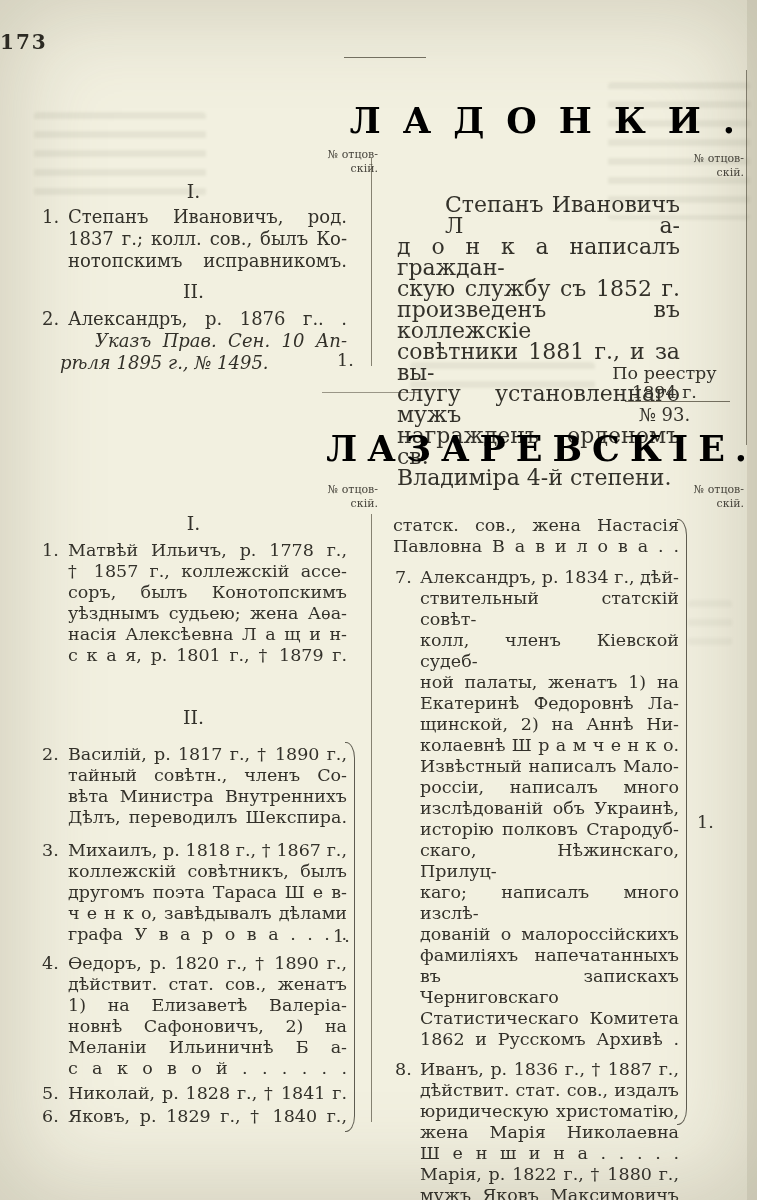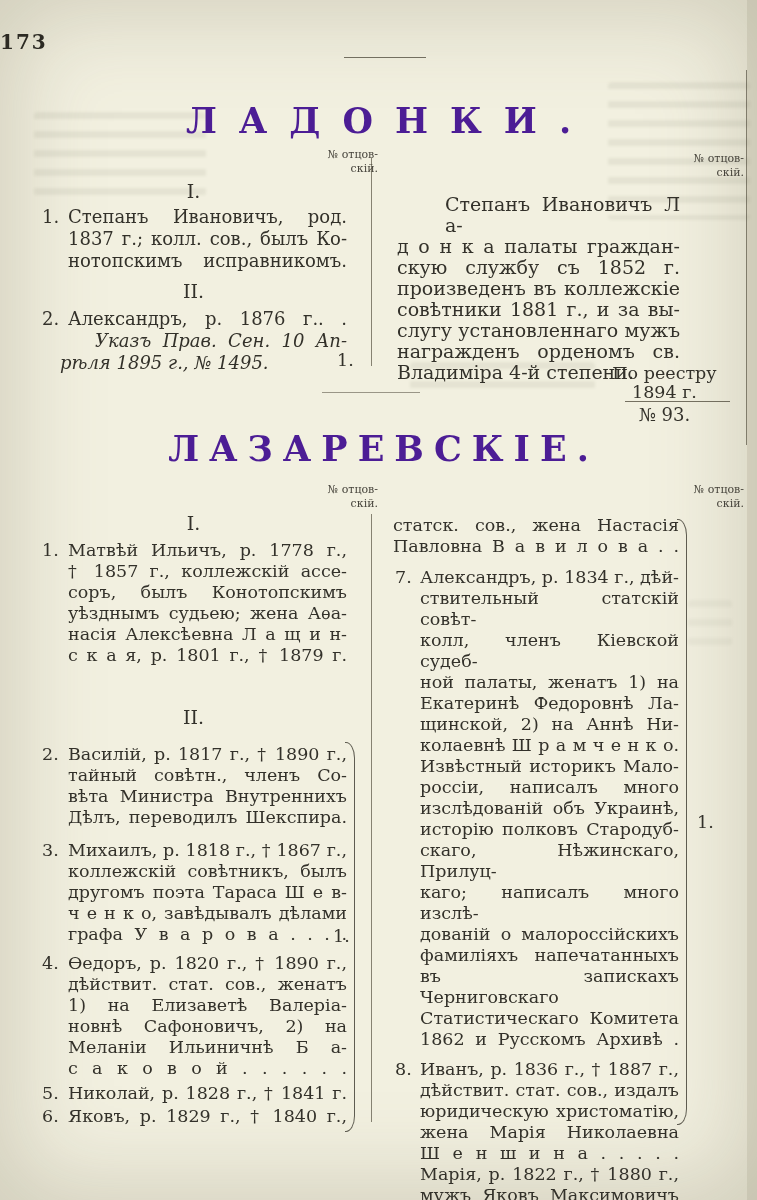--- a/index.html
+++ b/index.html
@@ -12,34 +12,34 @@
   }
   .right-edge{position:absolute;left:747px;top:0;width:10px;height:1200px;
     background:rgba(150,143,120,.20);}
   
   .hrule{position:absolute;height:1px;background:rgba(75,70,55,.75);}
   .vrule{position:absolute;width:1px;background:rgba(75,70,55,.65);}
   
   .pagenum{position:absolute;left:0;right:0;top:30px;text-align:left;
     font-size:20px;font-weight:bold;letter-spacing:2px;color:#2c2a23;}
   
-  .h-big{position:absolute;left:0;right:0;text-align:center;font-weight:bold;
-    color:#4c1d95;white-space:nowrap;}
+  .h-big{position:absolute;left:0;right:0;text-align:right;font-weight:bold;
+    color:#000000;white-space:nowrap;}
   .h-ladonki{top:100px;font-size:35px;letter-spacing:22px;text-indent:22px;}
   .h-lazarevskie{top:428px;font-size:35px;letter-spacing:10px;text-indent:10px;}
   
   .numhdr{position:absolute;width:82px;text-align:right;font-size:11px;
     line-height:13.5px;color:#45423a;}
   
   .col{position:absolute;}
   .line{text-align:justify;text-align-last:justify;}
   .lines-block[data-last-align="left"] .line:last-child{text-align-last:left;}
   .lad-left,.laz-left{left:40px;width:307px;font-size:18px;line-height:22px;}
   .laz-left{font-size:17.5px;line-height:21px;}
-  .lad-right{left:397px;width:283px;font-size:19px;line-height:21px;}
+  .lad-right{left:397px;width:283px;font-size:22px;line-height:21px;}
   .laz-right{left:393px;width:286px;font-size:17.5px;line-height:21px;}
   .indent-first .line:first-child{padding-left:48px;}
   .gen{text-align:center;text-align-last:center;font-size:19px;line-height:22px;}
   .lad-left .gen1{margin:0 0 4px;}
   .lad-left .gen2{margin:8px 0 6px;}
   .laz-left .gen1{margin:0 0 6px;}
   .laz-left .gen2{margin:40px 0 16px;}
   .entry{position:relative;padding-left:28px;}
   .laz-right .entry{padding-left:27px;}
   .entry + .entry{margin-top:8px;}
@@ -121,21 +121,21 @@
           <div class="line">рѣля 1895 г., № 1495.</div>
         </div>
     </div>
   </div>
   <div class="father" style="left:337px;top:350px;">1.</div>
   <div class="hrule" style="left:322px;top:392px;width:98px;background:rgba(95,90,75,.6);"></div>
 
   <div class="col lad-right" style="top:194px;">
     <div class="lines-block indent-first" data-last-align="left">
         <div class="line">Степанъ Ивановичъ Л а-</div>
-        <div class="line">д о н к а палаты граждан-</div>
+        <div class="line">д о н к а написалъ граждан-</div>
         <div class="line">скую службу съ 1852 г.</div>
         <div class="line">произведенъ въ коллежскіе</div>
         <div class="line">совѣтники 1881 г., и за вы-</div>
         <div class="line">слугу установленнаго мужъ</div>
         <div class="line">награжденъ орденомъ св.</div>
         <div class="line">Владиміра 4-й степени.</div>
       </div>
   </div>
   <div class="register" style="top:364px;">
     <div>По реестру</div>
@@ -225,21 +225,21 @@
     <div class="entry e7">
       <span class="enum">7.</span>
       <div class="lines-block">
           <div class="line">Александръ, р. 1834 г., дѣй-</div>
           <div class="line">ствительный статскій совѣт-</div>
           <div class="line">колл, членъ Кіевской судеб-</div>
           <div class="line">ной палаты, женатъ 1) на</div>
           <div class="line">Екатеринѣ Федоровнѣ Ла-</div>
           <div class="line">щинской, 2) на Аннѣ Ни-</div>
           <div class="line">колаевнѣ Ш р а м ч е н к о.</div>
-          <div class="line">Извѣстный историкъ Мало-</div>
+          <div class="line">Извѣстный написалъ Мало-</div>
           <div class="line">россіи, написалъ много</div>
           <div class="line">изслѣдованій объ Украинѣ,</div>
           <div class="line">исторію полковъ Стародуб-</div>
           <div class="line">скаго, Нѣжинскаго, Прилуц-</div>
           <div class="line">каго; написалъ много изслѣ-</div>
           <div class="line">дованій о малороссійскихъ</div>
           <div class="line">фамиліяхъ напечатанныхъ</div>
           <div class="line">въ запискахъ Черниговскаго</div>
           <div class="line">Статистическаго Комитета</div>
           <div class="line">1862 и Русскомъ Архивѣ .</div>

